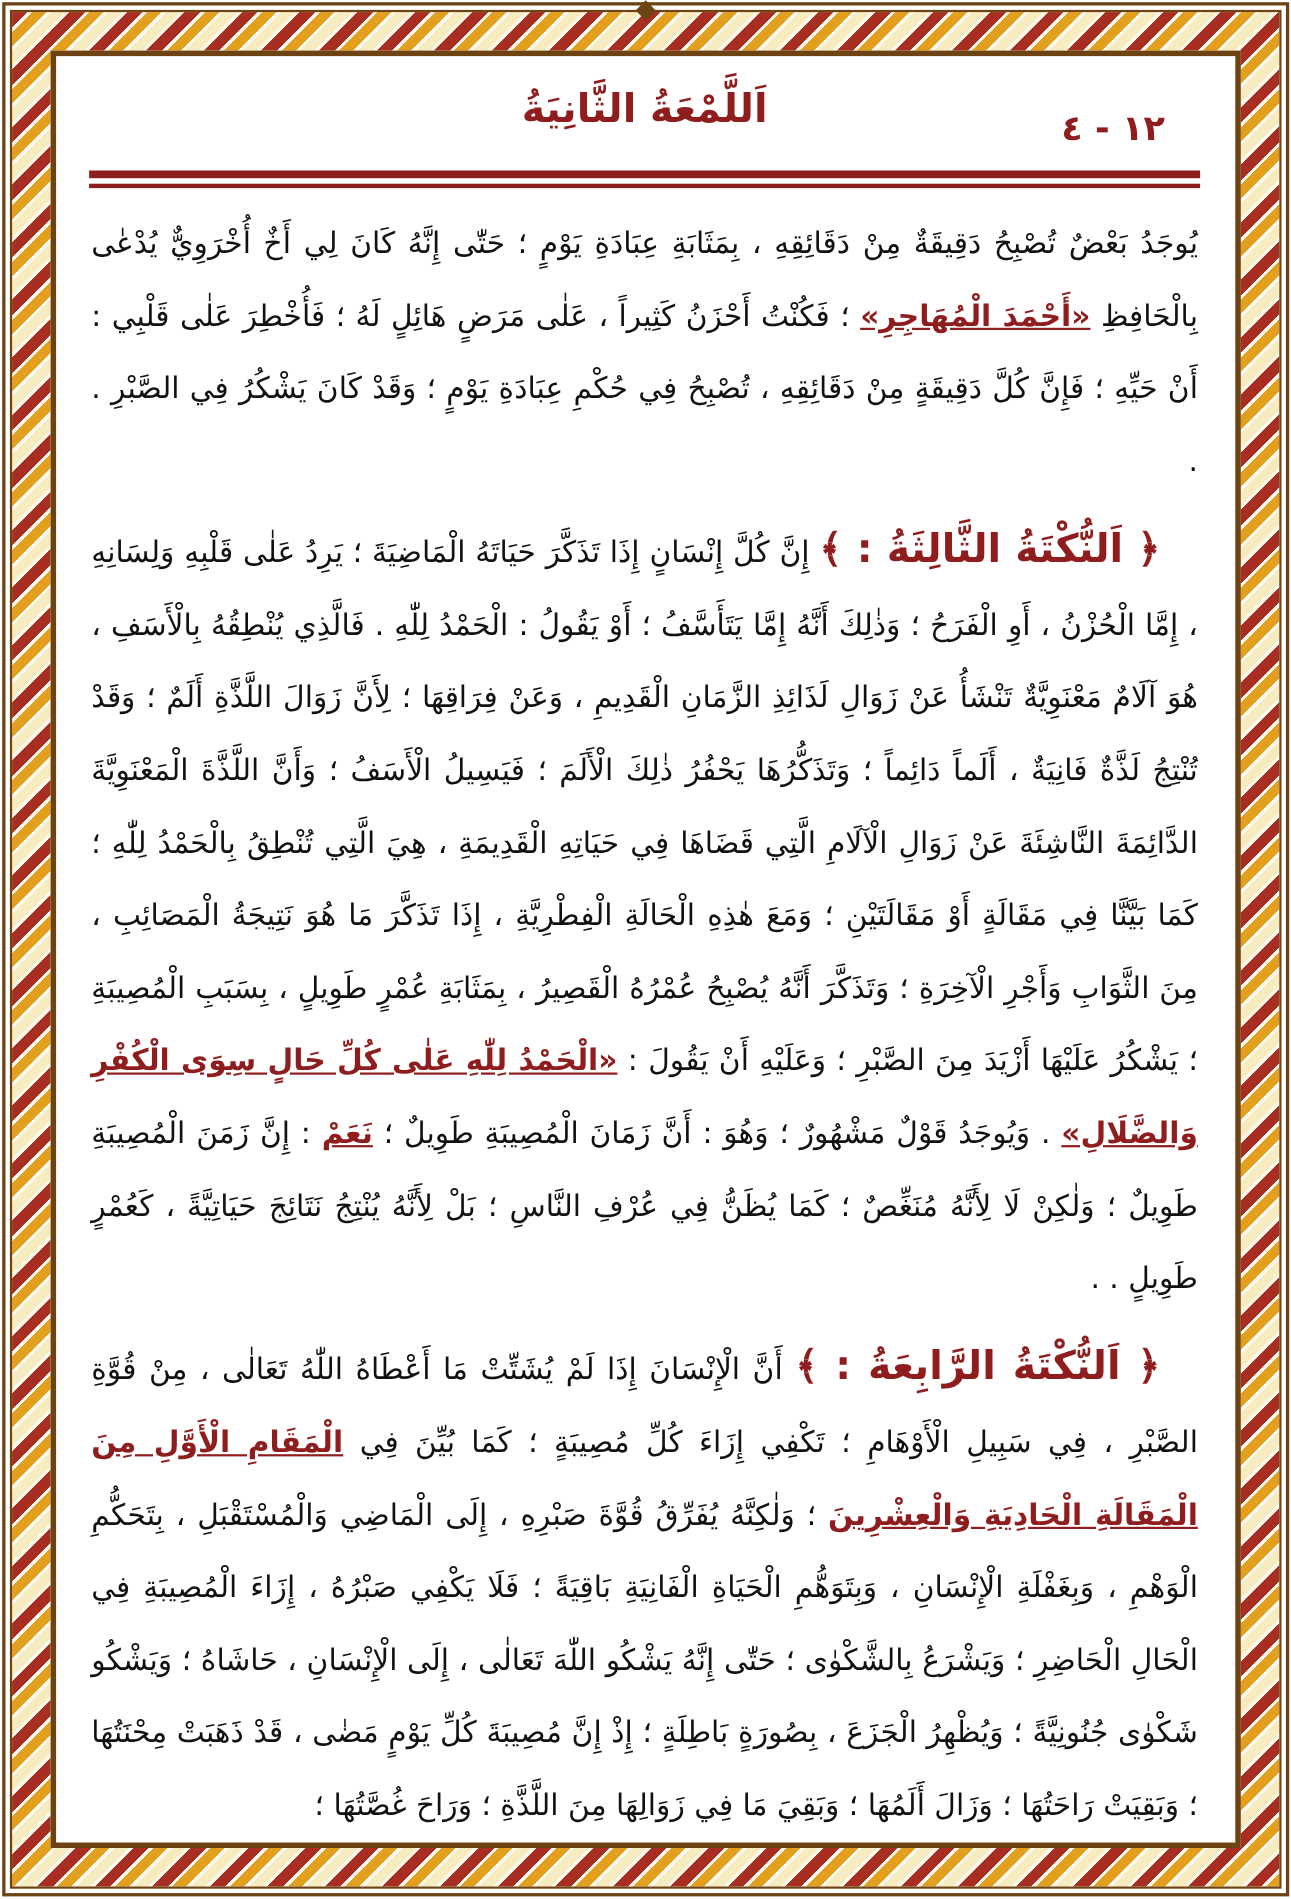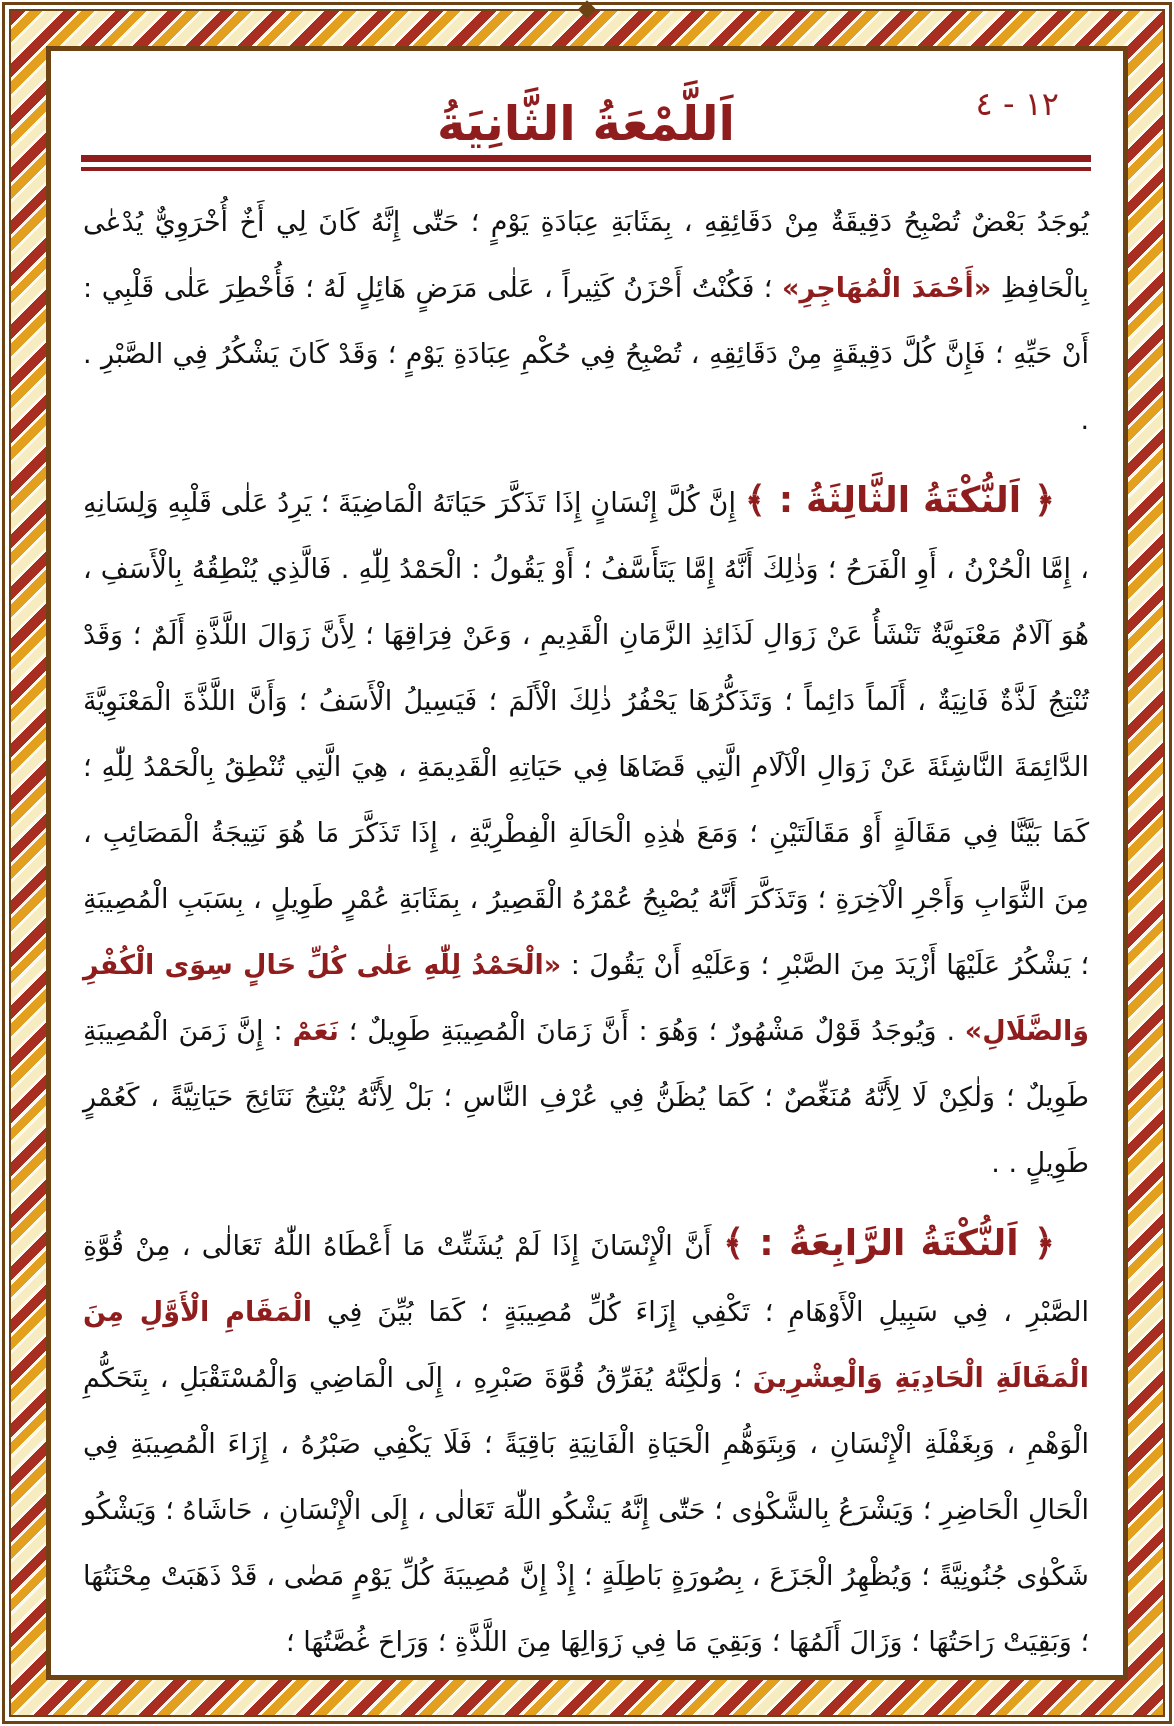--- a/index.html
+++ b/index.html
@@ -38,51 +38,51 @@
     position:absolute;inset:46px;
     background:#ffffff;
     border:5px solid var(--border-brown,#6d4313);
     box-sizing:border-box;
     padding:24px 28px 10px 26px;
     overflow:hidden;
   }
   
   .header{position:relative;height:74px;}
   .page-number{
-    position:absolute;left:24px;top:10px;  
+    position:absolute;left:24px;top:22px;  
     right:auto;
-    font-size:32px;font-weight:normal;
+    font-size:32px;font-weight:bold;
     color:var(--accent-red,#8f1d1d);
     letter-spacing:2px;
     direction:rtl;
   }
   
   .page-number{left:auto;right:36px;}
   .page-title{
     position:absolute;left:0;right:0;top:4px;
-    margin:16px;text-align:center;
-    font-size:48px;font-weight:bold;
+    margin:0;text-align:center;
+    font-size:36px;font-weight:bold;
     color:var(--accent-red,#8f1d1d);
   }
   .rule{margin:6px 4px 18px 4px;}
   .rule-thick{height:7px;background:var(--accent-red,#8f1d1d);}
   .rule-thin{height:4px;background:var(--accent-red,#8f1d1d);margin-top:5px;}
   
   .body-text{
     direction:rtl;
     text-align:justify;
     color:#111111;
     font-size:27px;
     line-height:66px;
     padding:0 6px;
   }
   .para{margin:0 0 14px 0;}
   .para.indent{text-indent:34px;}
   .seg-black{color:#111111;}
-  .seg-red{color:var(--accent-red,#8f1d1d);font-weight:bold;}
+  .seg-red{color:var(--accent-red,#8f1d1d);font-weight:bold;text-decoration:underline;}
   .seg-heading{color:var(--accent-red,#8f1d1d);font-weight:bold;font-size:36px;}
 </style>
 </head>
 <body>
 
 <div class="page">
 
   <div class="band"></div>
   <div class="frame-outer"></div>
   <div class="band-diamond"></div>

